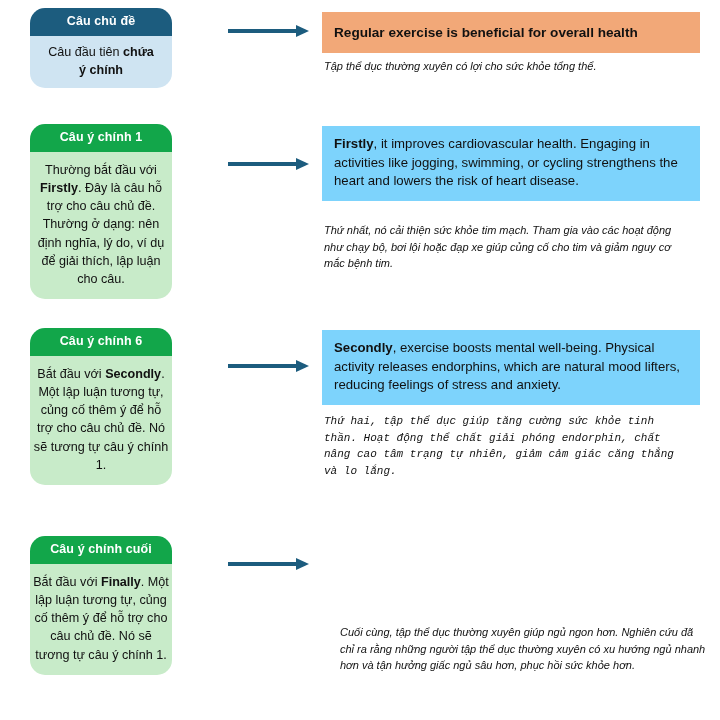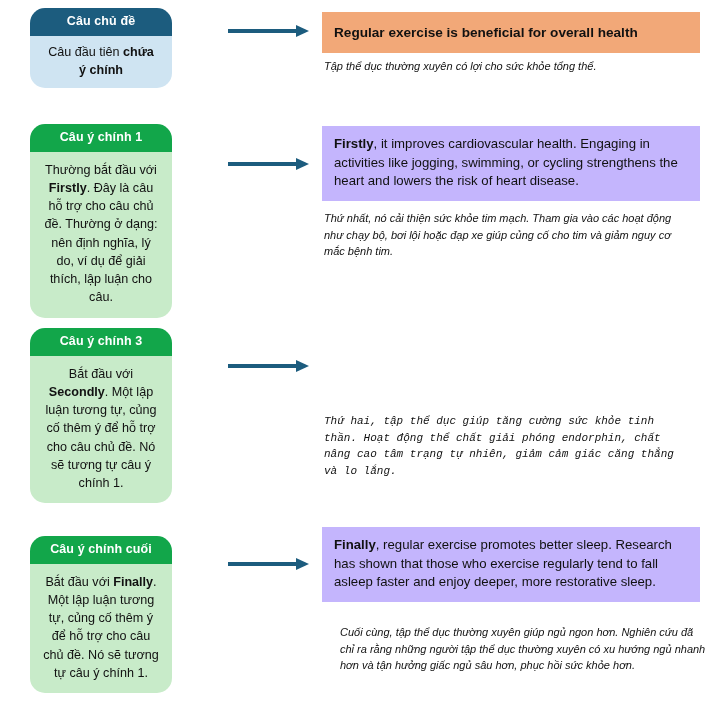--- a/index.html
+++ b/index.html
@@ -32,21 +32,21 @@
     color: #ffffff;
     padding: 6px 4px 6px;
     line-height: 1.25;
     letter-spacing: 0.1px;
   }
   .card-body {
     text-align: center;
     font-size: 12.6px;
     line-height: 1.45;
     color: #111111;
-    padding: 9px 12px 11px;
+    padding: 9px 3px 11px;
   }
   .card-body.tight { padding: 7px 18px 9px; }
 
   .card.topic .card-head { background: #1C5C7E; }
   .card.topic .card-body { background: #CFE4F2; }
   .card.idea .card-head { background: #12A64A; }
   .card.idea .card-body { background: #C8EBC9; }
 
   
   .arrow {
@@ -77,21 +77,21 @@
   .en {
     position: absolute;
     left: 322px;
     width: 378px;
     padding: 9px 12px 10px;
     font-size: 13.2px;
     line-height: 1.42;
     color: #111111;
   }
   .en.topic { background: #F2A878; font-weight: bold; font-size: 13.6px; padding: 11px 12px 11px; }
-  .en.support { background: #c4b5fd; }
+  .en.support { background: #7dd3fc; }
   .en b { font-weight: bold; }
 
   .vi {
     position: absolute;
     left: 324px;
     width: 376px;
     font-size: 11px;
     line-height: 1.5;
     font-style: italic;
     color: #111111;
@@ -122,42 +122,42 @@
     <div class="card-body"><span>Thường bắt đầu với </span><b>Firstly</b><span>. Đây là câu hỗ trợ cho câu chủ đề. Thường ở dạng: nên định nghĩa, lý do, ví dụ để giải thích, lập luận cho câu.</span></div>
   </div>
 
   <div class="arrow" style="left:228px; top:158px;">
     <div class="shaft"></div>
     <div class="head"></div>
   </div>
 
   <div class="en support" style="top:126px;"><b>Firstly</b><span>, it improves cardiovascular health. Engaging in activities like jogging, swimming, or cycling strengthens the heart and lowers the risk of heart disease.</span></div>
 
-  <div class="vi" style="top:210px;">Thứ nhất, nó cải thiện sức khỏe tim mạch. Tham gia vào các hoạt động như chạy bộ, bơi lội hoặc đạp xe giúp củng cố cho tim và giảm nguy cơ mắc bệnh tim.</div>
+  <div class="vi" style="top:222px;">Thứ nhất, nó cải thiện sức khỏe tim mạch. Tham gia vào các hoạt động như chạy bộ, bơi lội hoặc đạp xe giúp củng cố cho tim và giảm nguy cơ mắc bệnh tim.</div>
 
   <div class="card idea" style="top:328px;">
-    <div class="card-head">Câu ý chính 3</div>
+    <div class="card-head">Câu ý chính 6</div>
     <div class="card-body"><span>Bắt đầu với </span><b>Secondly</b><span>. Một lập luận tương tự, củng cố thêm ý để hỗ trợ cho câu chủ đề. Nó sẽ tương tự câu ý chính 1.</span></div>
   </div>
 
   <div class="arrow" style="left:228px; top:360px;">
     <div class="shaft"></div>
     <div class="head"></div>
   </div>
 
+  <div class="en support" style="top:330px;"><b>Secondly</b><span>, exercise boosts mental well-being. Physical activity releases endorphins, which are natural mood lifters, reducing feelings of stress and anxiety.</span></div>
 
   <div class="vi" style="top:413px;font-family:Liberation Mono, monospace;">Thứ hai, tập thể dục giúp tăng cường sức khỏe tinh thần. Hoạt động thể chất giải phóng endorphin, chất nâng cao tâm trạng tự nhiên, giảm cảm giác căng thẳng và lo lắng.</div>
 
   <div class="card idea" style="top:512px;margin-top:24px;">
     <div class="card-head">Câu ý chính cuối</div>
     <div class="card-body"><span>Bắt đầu với </span><b>Finally</b><span>. Một lập luận tương tự, củng cố thêm ý để hỗ trợ cho câu chủ đề. Nó sẽ tương tự câu ý chính 1.</span></div>
   </div>
 
   <div class="arrow" style="left:228px; top:558px;">
     <div class="shaft"></div>
     <div class="head"></div>
   </div>
 
-  <div class="en support" style="top:527px;"><b>Finally</b><span>, regular exercise promotes better sleep. Research has shown that those who exercise regularly tend to fall asleep faster and enjoy deeper, more restorative sleep.</span></div>
 
   <div class="vi" style="top:624px;margin-left:16px;">Cuối cùng, tập thể dục thường xuyên giúp ngủ ngon hơn. Nghiên cứu đã chỉ ra rằng những người tập thể dục thường xuyên có xu hướng ngủ nhanh hơn và tận hưởng giấc ngủ sâu hơn, phục hồi sức khỏe hơn.</div>
 
 </div>
 
 </body></html>

